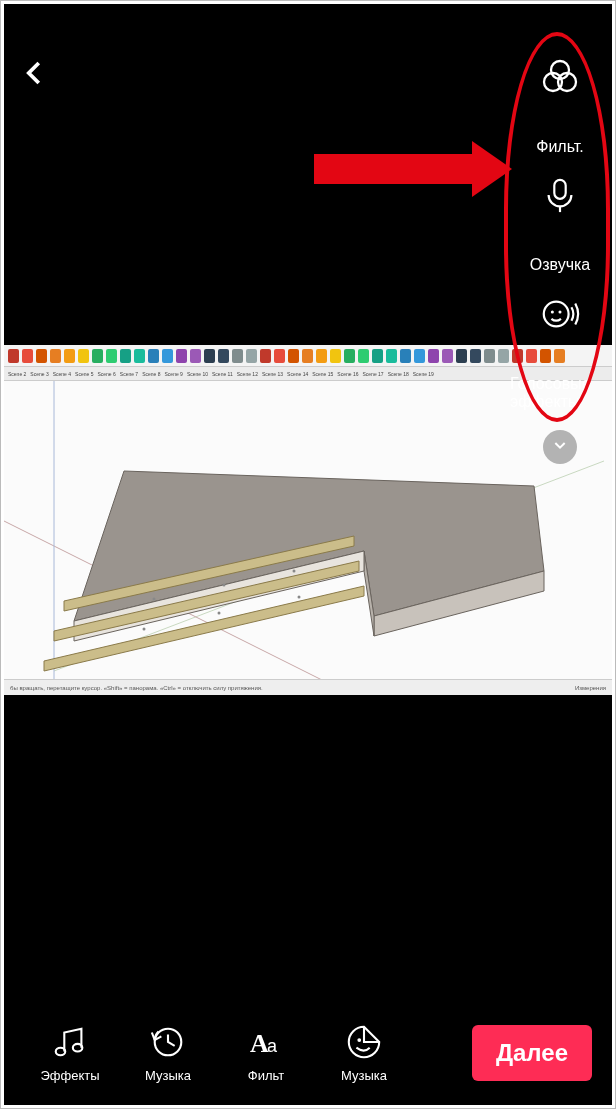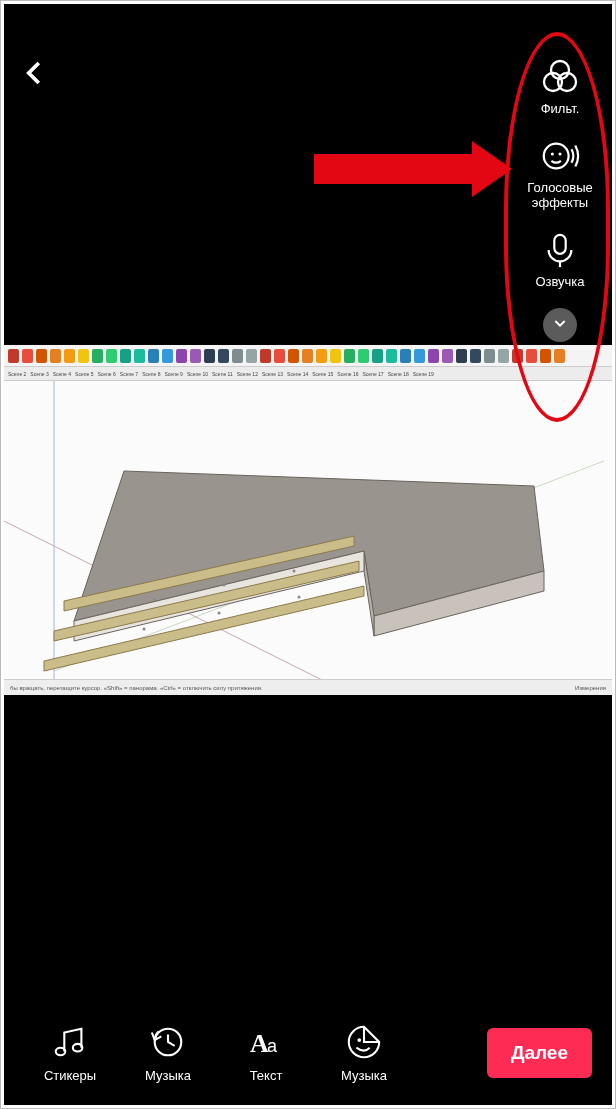--- a/index.html
+++ b/index.html
@@ -8,21 +8,21 @@
   .border { position: absolute; inset: 0; border: 1px solid #bbb; pointer-events: none; }
   .app { position: absolute; left: 4px; top: 4px; width: 608px; height: 1101px; background: #000; overflow: hidden; }
   .back { position: absolute; left: 16px; top: 54px; color: #fff; }
   .back svg { width: 30px; height: 30px; stroke: #fff; stroke-width: 3; fill: none; }
 
   
   .sidebar { position: absolute; right: 2px; top: 52px; width: 100px; display: flex; flex-direction: column; align-items: center; gap: 18px; z-index: 5; }
   .side-item { display: flex; flex-direction: column; align-items: center; gap: 4px; cursor: pointer; }
   .side-item .icon-wrap { width: 42px; height: 42px; display: flex; align-items: center; justify-content: center; }
   .side-item .icon-wrap svg { stroke: #fff; fill: none; stroke-width: 2.3; }
-  .side-label { color: #fff; font-size: 13px; text-align: center; line-height: 1.15; font-weight: 500; }
+  .side-label { color: #fff; font-size: 16px; line-height: 1.15; font-weight: 500; margin-top: 36px; }
   .expand { width: 34px; height: 34px; border-radius: 50%; background: rgba(140,140,140,0.65); display: flex; align-items: center; justify-content: center; cursor: pointer; }
   .expand svg { stroke: #fff; stroke-width: 3; fill: none; width: 16px; height: 16px; }
 
   
   .oval { position: absolute; right: 2px; top: 28px; width: 106px; height: 390px; border: 4px solid #e30613; border-radius: 60px / 200px; z-index: 6; pointer-events: none; }
   .arrow { position: absolute; left: 310px; top: 150px; z-index: 6; pointer-events: none; }
   .arrow .shaft { width: 160px; height: 30px; background: #e30613; }
   .arrow .head { position: absolute; left: 158px; top: -13px; width: 0; height: 0; border-top: 28px solid transparent; border-bottom: 28px solid transparent; border-left: 40px solid #e30613; }
 
   
@@ -34,21 +34,21 @@
   .viewport { position: relative; height: 298px; background: #fbfbfb; overflow: hidden; }
   .viewport svg { position: absolute; inset: 0; width: 100%; height: 100%; }
   .statusbar { height: 16px; background: #eee; border-top: 1px solid #ccc; font-size: 6px; color: #555; display: flex; align-items: center; justify-content: space-between; padding: 0 6px; }
 
   
   .bottombar { position: absolute; left: 0; bottom: 22px; width: 100%; display: flex; align-items: center; padding: 0 20px; gap: 6px; }
   .bitem { display: flex; flex-direction: column; align-items: center; gap: 6px; width: 92px; cursor: pointer; }
   .bitem .bi { width: 40px; height: 40px; display: flex; align-items: center; justify-content: center; }
   .bitem svg { stroke: #fff; fill: none; stroke-width: 2.2; }
   .blabel { color: #fff; font-size: 13px; font-weight: 500; }
-  .next { margin-left: auto; background: #fe2c55; color: #fff; font-size: 19px; font-weight: 600; padding: 14px 24px; border-radius: 6px; cursor: pointer; }
+  .next { margin-left: auto; background: #fe2c55; color: #fff; font-size: 24px; font-weight: 600; padding: 14px 24px; border-radius: 6px; cursor: pointer; }
 </style>
 </head>
 <body>
 
 <div class="frame">
   <div class="app">
 
     <div class="back">
       <svg viewBox="0 0 24 24">
           <polyline points="15 4 7 12 15 20"></polyline>
@@ -58,45 +58,45 @@
     <div class="sidebar">
       <div class="side-item">
         <div class="icon-wrap">
           <svg viewBox="0 0 40 40" width="40" height="40">
             <circle cx="20" cy="13" r="9"></circle>
             <circle cx="13" cy="25" r="9"></circle>
             <circle cx="27" cy="25" r="9"></circle>
           </svg>
         </div>
         <div class="side-label">Фильт.</div>
+      </div>
+
+      <div class="side-item">
+        <div class="icon-wrap">
+          <svg viewBox="0 0 40 40" width="38" height="38">
+            <rect x="14" y="4" width="12" height="20" rx="6"></rect>
+            <path d="M8 20 a12 12 0 0 0 24 0"></path>
+            <line x1="20" y1="32" x2="20" y2="38"></line>
+          </svg>
+        </div>
+        <div class="side-label">Озвучка</div>
       </div>
 
       <div class="side-item">
         <div class="icon-wrap">
           <svg viewBox="0 0 44 44" width="42" height="42">
             <circle cx="18" cy="22" r="13"></circle>
             <circle cx="14" cy="20" r="1.6" fill="#fff" stroke="none"></circle>
             <circle cx="22" cy="20" r="1.6" fill="#fff" stroke="none"></circle>
             <path d="M13 27 Q18 31 23 27"></path>
             <path d="M34 15 Q38 22 34 29"></path>
             <path d="M38 11 Q44 22 38 33"></path>
           </svg>
         </div>
         <div class="side-label">Голосовые эффекты</div>
-      </div>
-
-      <div class="side-item">
-        <div class="icon-wrap">
-          <svg viewBox="0 0 40 40" width="38" height="38">
-            <rect x="14" y="4" width="12" height="20" rx="6"></rect>
-            <path d="M8 20 a12 12 0 0 0 24 0"></path>
-            <line x1="20" y1="32" x2="20" y2="38"></line>
-          </svg>
-        </div>
-        <div class="side-label">Озвучка</div>
       </div>
 
       <div class="expand">
         <span>
           <svg viewBox="0 0 24 24">
               <polyline points="5 9 12 16 19 9"></polyline>
             </svg>
         </span>
       </div>
     </div>
@@ -208,21 +208,21 @@
 
     <div class="bottombar">
       <div class="bitem">
         <div class="bi">
           <svg viewBox="0 0 40 40" width="38" height="38">
             <path d="M14 30 V10 L32 6 V26"></path>
             <ellipse cx="10" cy="30" rx="5" ry="4"></ellipse>
             <ellipse cx="28" cy="26" rx="5" ry="4"></ellipse>
           </svg>
         </div>
-        <div class="blabel">Стикеры</div>
+        <div class="blabel">Эффекты</div>
       </div>
 
       <div class="bitem">
         <div class="bi">
           <svg viewBox="0 0 40 40" width="38" height="38">
             <circle cx="20" cy="20" r="14"></circle>
             <polyline points="20 12 20 20 27 24"></polyline>
             <path d="M6 18 a14 14 0 0 1 4 -9"></path>
             <polyline points="3 10 6 18 13 14" fill="none"></polyline>
           </svg>
@@ -230,21 +230,21 @@
         <div class="blabel">Музыка</div>
       </div>
 
       <div class="bitem">
         <div class="bi">
           <svg viewBox="0 0 40 40" width="40" height="40">
             <text x="4" y="30" font-size="26" font-weight="700" fill="#fff" stroke="none" font-family="Georgia,serif">A</text>
             <text x="21" y="30" font-size="18" font-weight="400" fill="#fff" stroke="none" font-family="Arial,sans-serif">a</text>
           </svg>
         </div>
-        <div class="blabel">Текст</div>
+        <div class="blabel">Фильт</div>
       </div>
 
       <div class="bitem">
         <div class="bi">
           <svg viewBox="0 0 40 40" width="38" height="38">
             <path d="M20 4 a16 16 0 1 0 16 16 L20 4 Z"></path>
             <path d="M20 4 v16 h16"></path>
             <circle cx="15" cy="18" r="2" fill="#fff" stroke="none"></circle>
             <path d="M12 26 Q20 32 26 26"></path>
           </svg>

